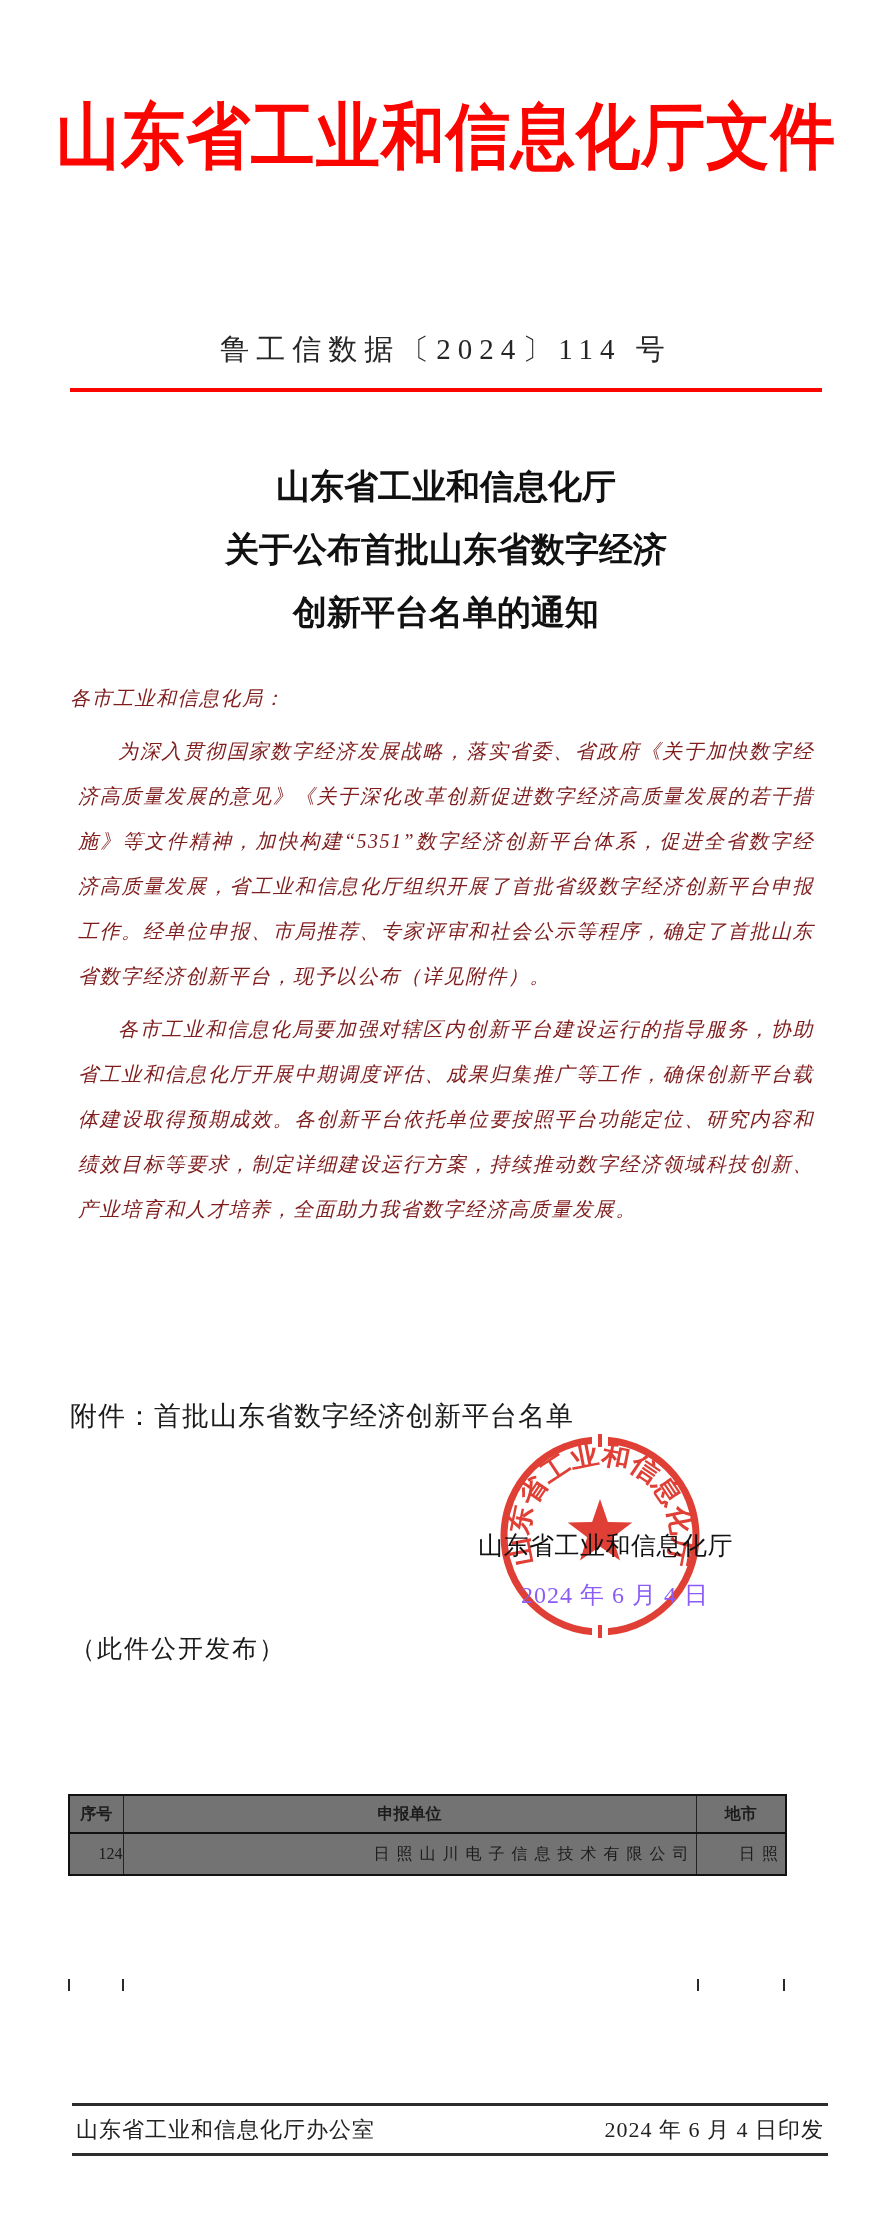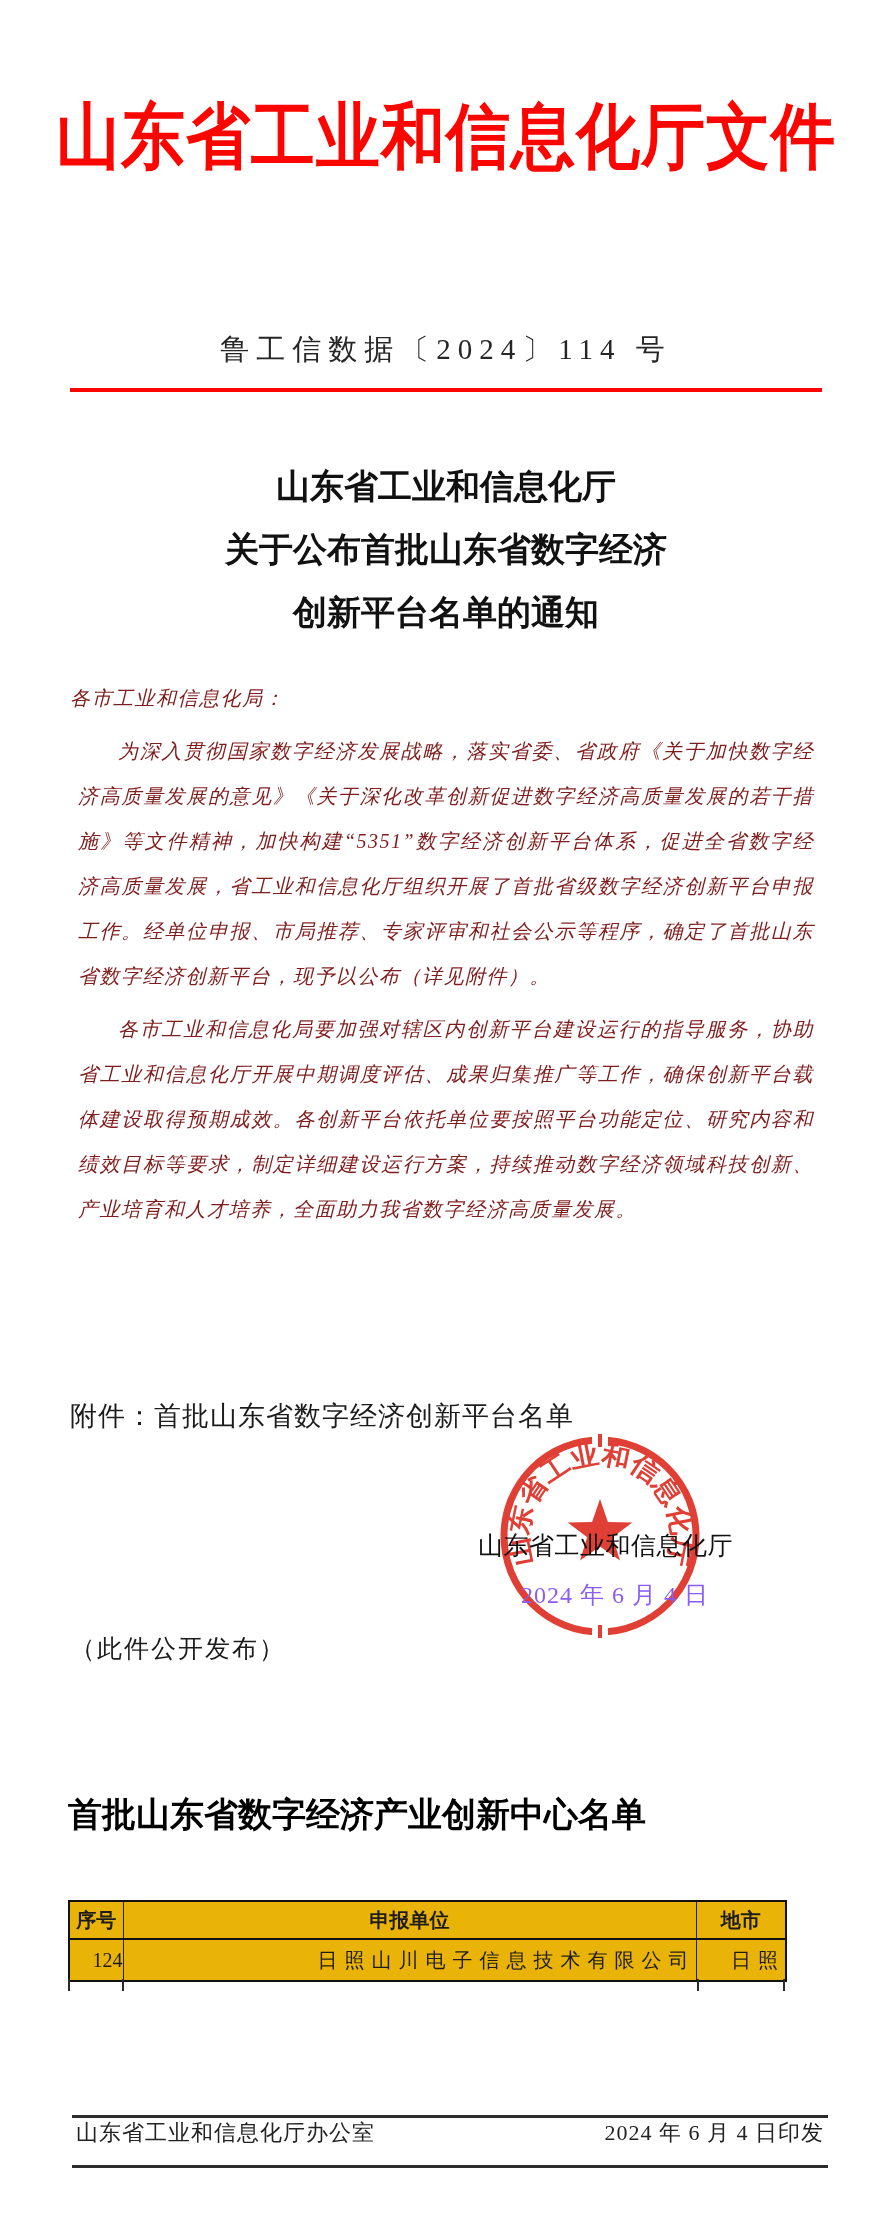--- a/index.html
+++ b/index.html
@@ -27,40 +27,40 @@
   .attachment-note{position:absolute;top:1390px;left:70px;font-size:27px;letter-spacing:1px;color:#1c1c1c;margin-top:8px;}
   .seal{position:absolute;left:497px;top:1433px;width:206px;height:206px;z-index:1;opacity:.93;}
   .sign-org{position:absolute;left:478px;top:1529px;font-size:25px;letter-spacing:0.5px;color:#111;z-index:2;white-space:nowrap;}
   .sign-date{position:absolute;left:521px;top:1579px;font-size:24px;letter-spacing:1px;color:#8b5cf6;z-index:2;white-space:nowrap;}
   .public-note{position:absolute;left:70px;top:1632px;font-size:25px;letter-spacing:2px;color:#1c1c1c;}
   .table-title{
     position:absolute;top:1792px;left:68px;width:717px;text-align:left;
     font-family:"Liberation Sans","DejaVu Sans",sans-serif;font-size:34px;font-weight:bold;color:#000;letter-spacing:0;
   }
   table.att{
-    position:absolute;top:1900px;left:68px;width:717px;border-collapse:collapse;
-    font-size:20px;color:#1c1c1c;table-layout:fixed;background:#eab308;
+    position:absolute;top:1794px;left:68px;width:717px;border-collapse:collapse;
+    font-size:16px;color:#1c1c1c;table-layout:fixed;background:#737373;
   }
   table.att td,table.att th{border:1.5px solid #222;text-align:center;vertical-align:middle;padding:0;font-weight:normal;}
   table.att tr.hdr td{height:36px;font-weight:bold;}
   table.att tr.row td{height:40px;text-align:right;}
   table.att{border:2px solid #111;}
   table.att tr.hdr td{border-bottom:2px solid #111;}
   .cell-spaced{letter-spacing:7px;margin-top:24px;}
   .stub{position:absolute;top:1979px;left:68px;width:717px;height:12px;z-index:0;}
   .stub span{position:absolute;top:0;height:12px;background:#2a2a2a;}
   .stub .s1{left:0;width:2px;}
   .stub .s2{left:54px;width:1.5px;}
   .stub .s3{left:629px;width:1.5px;}
   .stub .s4{right:0;width:2px;}
   .footer{
     position:absolute;top:2103px;left:72px;width:748px;height:47px;
     border-top:3px solid #2c2c2c;border-bottom:3px solid #2c2c2c;
-    display:flex;align-items:flex-start;justify-content:space-between;
-    font-size:22px;color:#222;letter-spacing:1px;box-sizing:content-box;padding:0 4px;margin-top:12px;
+    display:flex;align-items:center;justify-content:space-between;
+    font-size:22px;color:#222;letter-spacing:1px;box-sizing:content-box;padding:0 4px;
   }
 </style>
 </head>
 <body>
 
 <div class="page">
 
   <div class="red-header">山东省工业和信息化厅文件</div>
 
   <div class="doc-number">鲁工信数据〔2024〕114 号</div>

